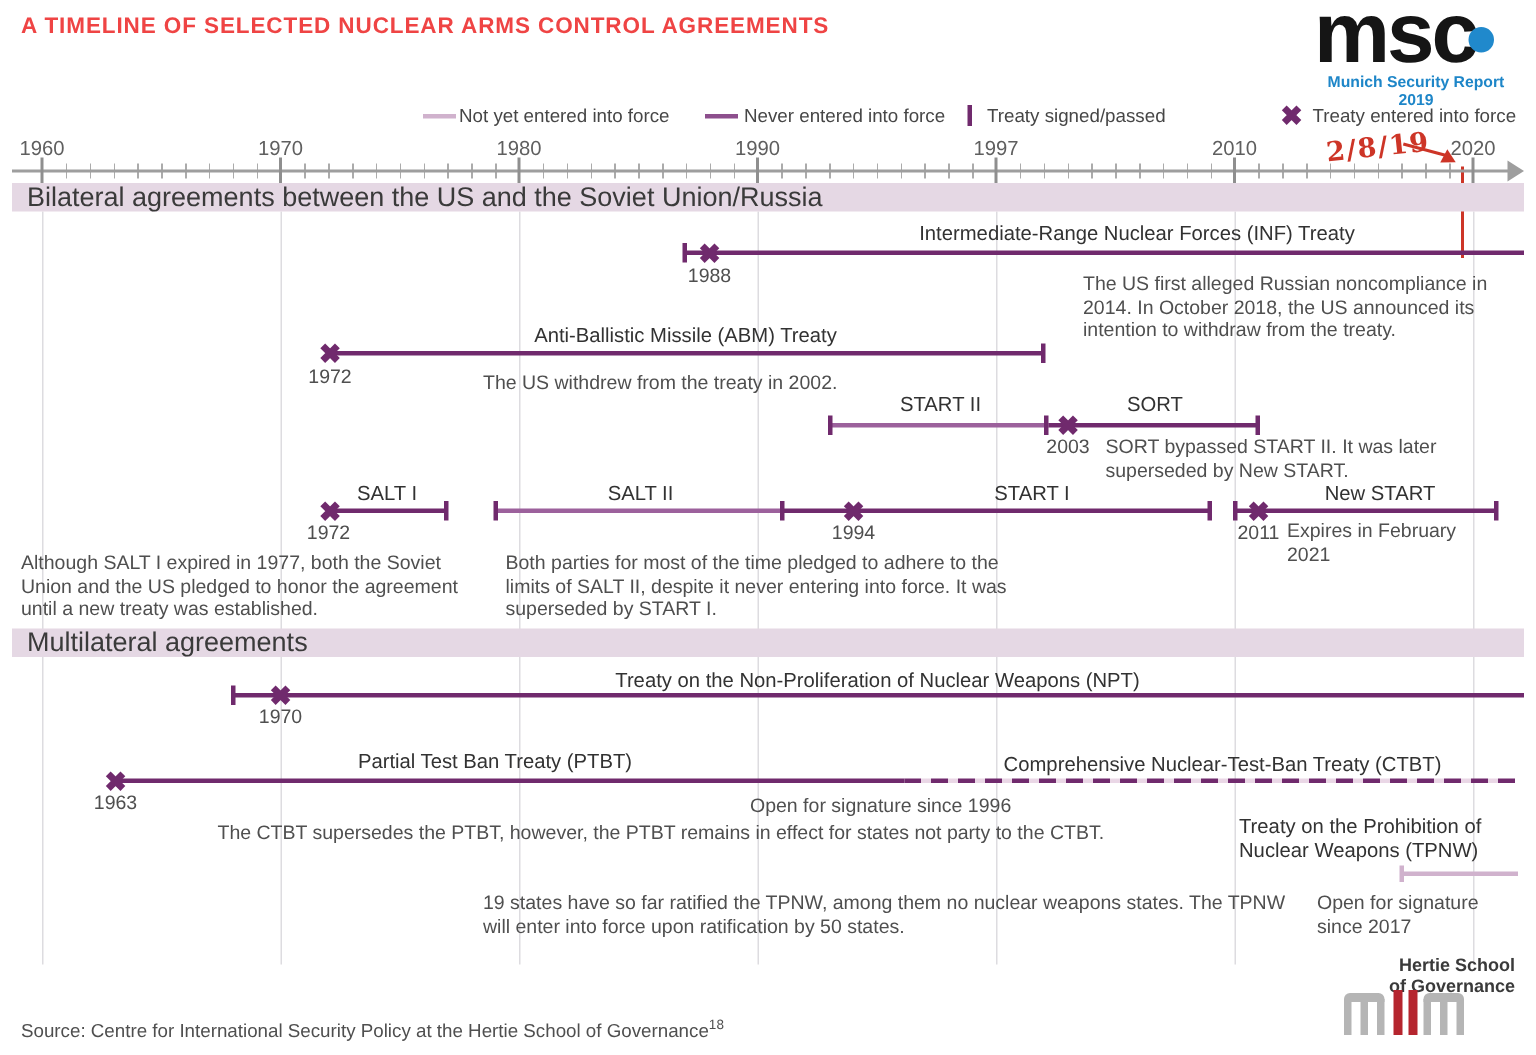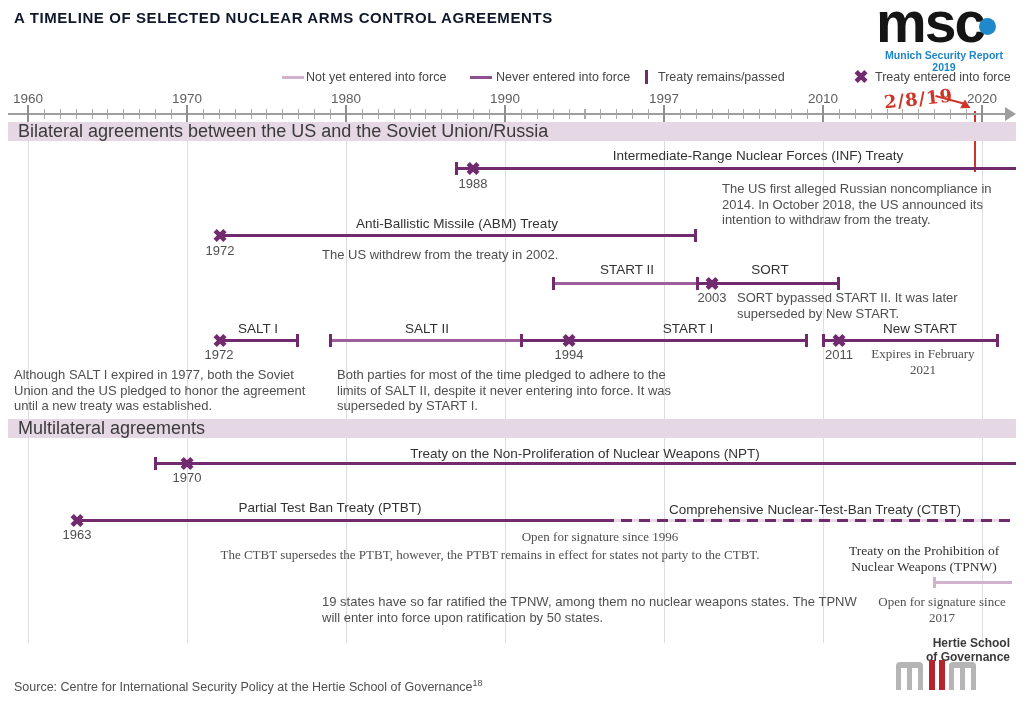--- a/index.html
+++ b/index.html
@@ -1,20 +1,20 @@
 <!DOCTYPE html>
 <html><head>
 <meta charset="utf-8">
 <style>
   html,body{margin:0;padding:0;background:#ffffff;}
   .canvas{position:relative;width:1024px;height:703px;background:#ffffff;overflow:hidden;
           font-family:"Liberation Sans",sans-serif;color:#4a4a4a;}
   .abs{position:absolute;}
   
-  .title{left:14px;top:9px;font-size:15px;font-weight:600;letter-spacing:.6px;color:#0f172a;white-space:nowrap;}
+  .title{left:14px;top:9px;font-size:15px;font-weight:600;letter-spacing:.6px;color:#ef4444;white-space:nowrap;}
   .msc{left:876px;top:0px;width:136px;height:66px;}
   .msc-word{position:absolute;left:0;top:-8px;font-size:57px;font-weight:900;letter-spacing:-2px;color:#151515;line-height:60px;}
   .msc-dot{position:absolute;left:103px;top:18px;width:17px;height:17px;border-radius:50%;background:#2089cc;}
   .msc-sub{position:absolute;left:0;top:49px;width:136px;text-align:center;font-size:10.5px;font-weight:bold;color:#1e86c8;}
   .hertie-text{right:14px;top:636px;width:120px;text-align:right;font-size:12px;font-weight:bold;color:#3a3a3a;line-height:14px;}
   .hertie-logo{left:896px;top:660px;width:80px;height:30px;}
   .hl{position:absolute;background:#b5b5b5;}
   .hl.red{background:#b5252e;}
   
   .lg-label{font-size:12.5px;color:#464646;white-space:nowrap;}
@@ -35,21 +35,21 @@
   .c-dark{background:#702a6d;}
   .c-med{background:#9c619c;}
   .c-light{background:#d0b2cd;}
   .dash{height:3px;background-image:repeating-linear-gradient(90deg,#702a6d 0,#702a6d 11px,#ead7e6 11px,#ead7e6 18px);}
   .bar{width:3px;height:13px;background:#702a6d;}
   .bar.light{background:#d0b2cd;height:11px;}
   .xmark{color:#702a6d;font-size:18px;font-weight:bold;transform:translate(-50%,-50%);line-height:18px;}
   .tname{font-size:13.5px;color:#323232;white-space:nowrap;transform:translateX(-50%);}
   .year{font-size:13px;color:#4f4f4f;transform:translateX(-50%);}
   .note{font-size:13px;color:#4f4f4f;line-height:15.5px;}
-  .center{text-align:center;font-family:Liberation Serif, serif;}
+  .center{text-align:left;}
   
   .red-date{left:884px;top:88px;font-size:18px;font-weight:bold;color:#cd3527;transform:rotate(-6deg);letter-spacing:1px;font-family:"DejaVu Serif",serif;}
   .red-arrow-line{left:935px;top:99px;width:31px;height:2px;background:#cd3527;transform:rotate(15deg);}
   .red-arrow-head{left:962px;top:101px;width:0;height:0;border-left:9px solid #cd3527;border-top:5px solid transparent;border-bottom:5px solid transparent;transform:rotate(28deg);}
   .red-vline{left:974px;top:111px;width:2px;height:61px;background:#cd3527;}
   .src{left:14px;top:678px;font-size:12.5px;color:#4f4f4f;}
   .src sup{font-size:9px;vertical-align:super;}
 </style>
 </head>
 <body>
@@ -72,21 +72,21 @@
     <div class="msc-sub">Munich Security Report 2019</div>
   </div>
 
   <div class="abs sw-line c-light" style="left:282px;top:76px"></div>
   <div class="abs lg-label" style="left:306px;top:70px">Not yet entered into force</div>
 
   <div class="abs sw-line" style="left:470px;top:76px;background:#8d4f8d"></div>
   <div class="abs lg-label" style="left:496px;top:70px">Never entered into force</div>
 
   <div class="abs sw-bar" style="left:645px;top:70px"></div>
-  <div class="abs lg-label" style="left:658px;top:70px">Treaty remains/passed</div>
+  <div class="abs lg-label" style="left:658px;top:70px">Treaty signed/passed</div>
 
   <div class="abs xmark" style="left:861px;top:77px">✖</div>
   <div class="abs lg-label" style="left:875px;top:70px">Treaty entered into force</div>
 
   <div class="abs red-date">2/8/19</div>
   <div class="abs red-arrow-line"></div>
   <div class="abs red-arrow-head"></div>
   <div class="abs red-vline"></div>
 
   <div class="abs minor-ticks"></div>

